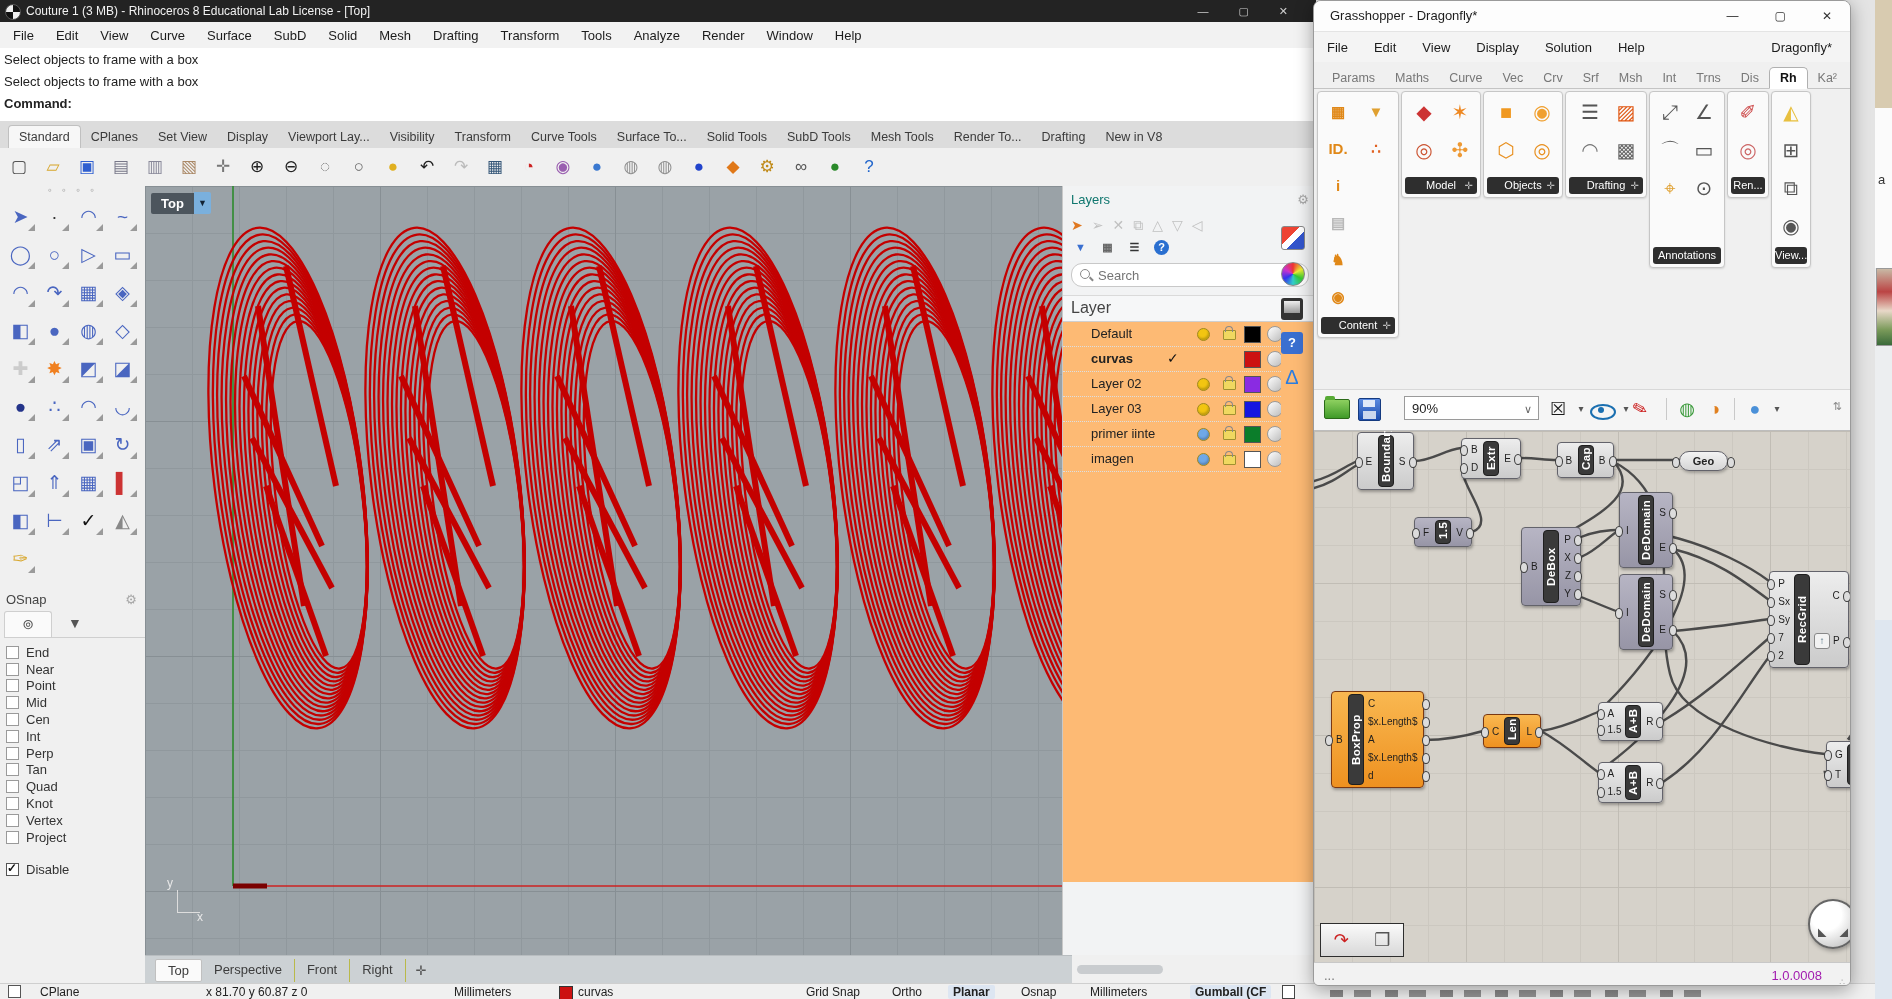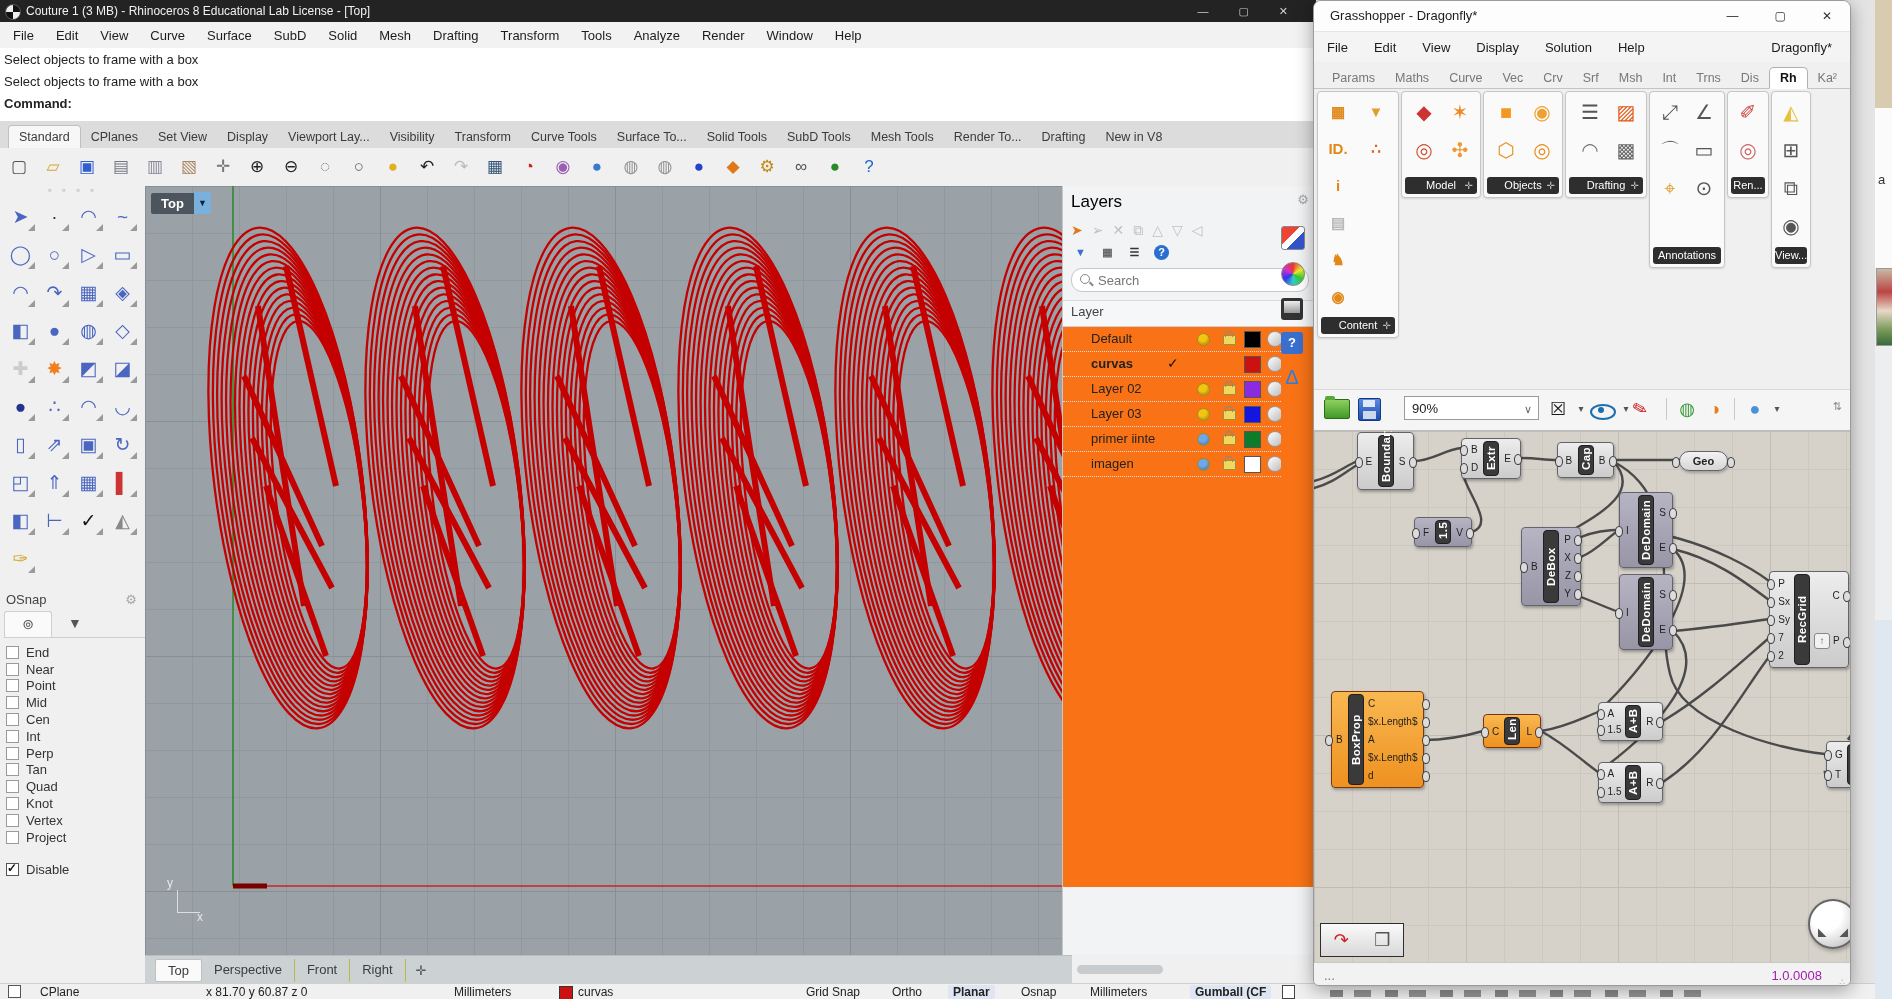--- a/index.html
+++ b/index.html
@@ -58,30 +58,30 @@
   .axis-glyph .ax{position:absolute;left:28px;top:26px;}
   .axis-glyph .ay{position:absolute;left:-2px;top:-8px;}
   .axis-glyph .lshape{position:absolute;left:8px;top:6px;width:22px;height:22px;border-left:1px solid #ddd;border-bottom:1px solid #ddd;}
   
   .r-vptabs{position:absolute;left:145px;top:955px;width:917px;height:28px;background:#ccd1d4;display:flex;align-items:center;padding-left:10px;border-top:1px solid #b8bdc0;}
   .vtab{font-size:13px;color:#3c3c3c;padding:3px 12px;border-right:1px solid #b9b94a;white-space:nowrap;}
   .vtab.active{background:#fafafa;font-weight:400;border-radius:2px;border:1px solid #c0c0c0;}
   .vplus{color:#555;font-size:13px;padding:0 10px;}
   
   .r-layers{position:absolute;left:1062px;top:186px;width:254px;height:769px;background:#f2f3f4;border-left:1px solid #c8c8c8;}
-  .lay-title{font-size:17px;color:#000000;padding:6px 24px 2px 8px;position:relative;}
+  .lay-title{font-size:13px;color:#0f766e;padding:6px 24px 2px 8px;position:relative;}
   .lay-tools1{display:flex;gap:9px;padding:8px 0 2px 8px;font-size:14px;}
   .lay-tools2{display:flex;gap:12px;padding:4px 0 6px 10px;font-size:14px;}
   .lay-tools2 .qmark{width:15px;height:15px;border-radius:50%;text-align:center;font-size:11px;line-height:15px;font-weight:700;}
   .lay-search{position:relative;margin:2px 8px 8px 8px;height:22px;background:#fff;border:1px solid #c8c8c8;border-radius:11px;}
   .lay-search .magicon{position:absolute;left:8px;top:5px;width:8px;height:8px;border:1.6px solid #888;border-radius:50%;}
   .lay-search .magicon::after{content:"";position:absolute;left:8px;top:8px;width:5px;height:1.6px;background:#888;transform:rotate(45deg);}
   .lay-search input{position:absolute;left:24px;top:1px;width:150px;height:18px;border:none;outline:none;font-size:13px;color:#333;background:transparent;font-family:"Liberation Sans",sans-serif;}
-  .lay-header{position:relative;height:22px;border-top:1px solid #dadada;border-bottom:1px solid #cfcfcf;font-size:13px;color:#444;padding:3px 0 0 8px;background:#f6f7f8;}
-  .lay-list{background:#f97316;height:560px;position:relative;text-align:center;}
+  .lay-header{position:relative;height:22px;border-top:1px solid #dadada;border-bottom:1px solid #cfcfcf;font-size:16px;color:#444;padding:3px 0 0 8px;background:#f6f7f8;}
+  .lay-list{background:#fdba74;height:560px;position:relative;text-align:center;}
   .layer-row{position:relative;height:24px;border-bottom:1px dotted #dcdee0;overflow:hidden;width:218px;}
   .layer-row .lname{position:absolute;left:28px;top:4px;font-size:13px;color:#222;white-space:nowrap;}
   .layer-row.current .lname{font-weight:700;}
   .layer-row .check{position:absolute;left:104px;top:3px;visibility:hidden;font-size:14px;color:#111;}
   .layer-row.current .check{visibility:visible;}
   .layer-row .bulb{position:absolute;left:134px;top:6px;width:11px;height:11px;border-radius:50%;border:1px solid #a08820;box-shadow:inset -1px -2px 2px rgba(0,0,0,.2);}
   .layer-row .lock{position:absolute;left:160px;top:8px;width:11px;height:8px;background:#f0d860;border:1px solid #a09030;border-radius:1px;}
   .layer-row .lock::before{content:"";position:absolute;left:1px;top:-5px;width:6px;height:5px;border:1.5px solid #888;border-bottom:none;border-radius:4px 4px 0 0;}
   .layer-row .swatch{position:absolute;left:181px;top:4px;width:15px;height:15px;border:1px solid #555;}
   .layer-row .matball{position:absolute;left:204px;top:4px;width:14px;height:14px;border-radius:50%;border:1px solid #999;background:linear-gradient(135deg,#fff,#bbb);}

